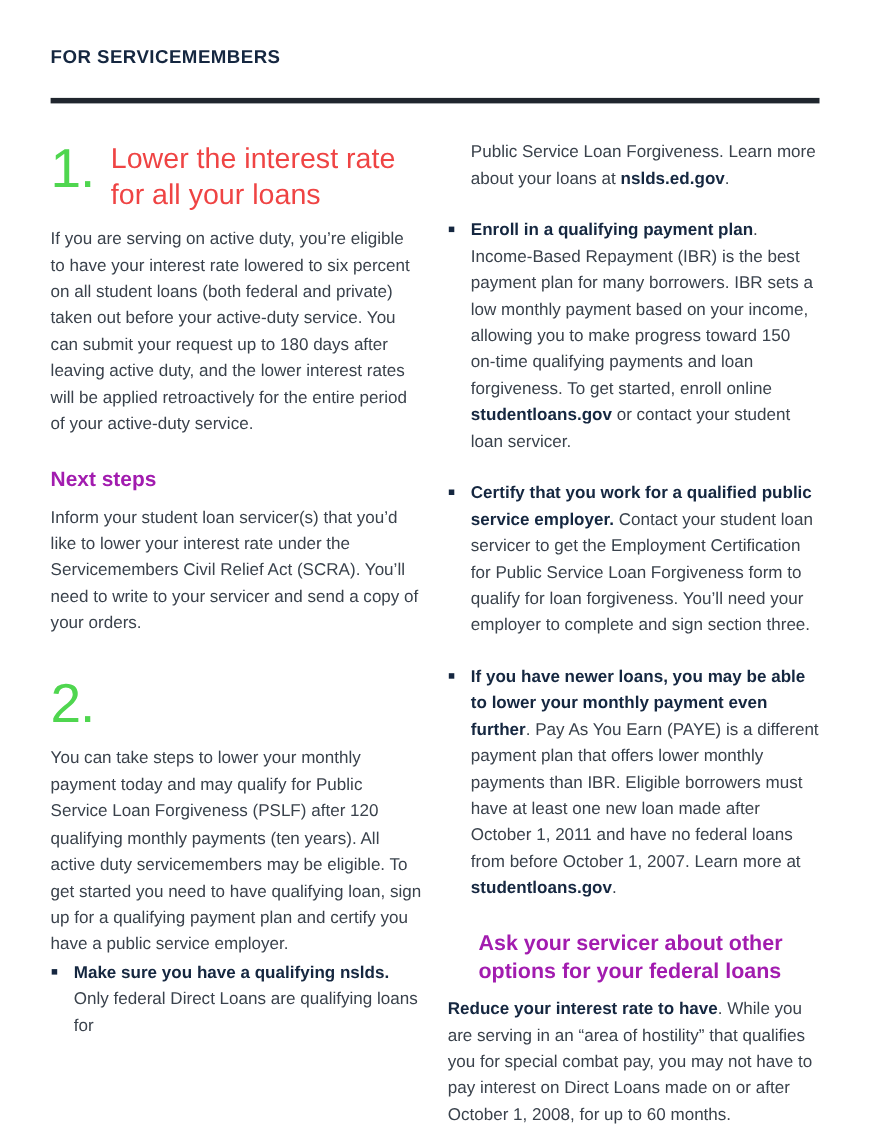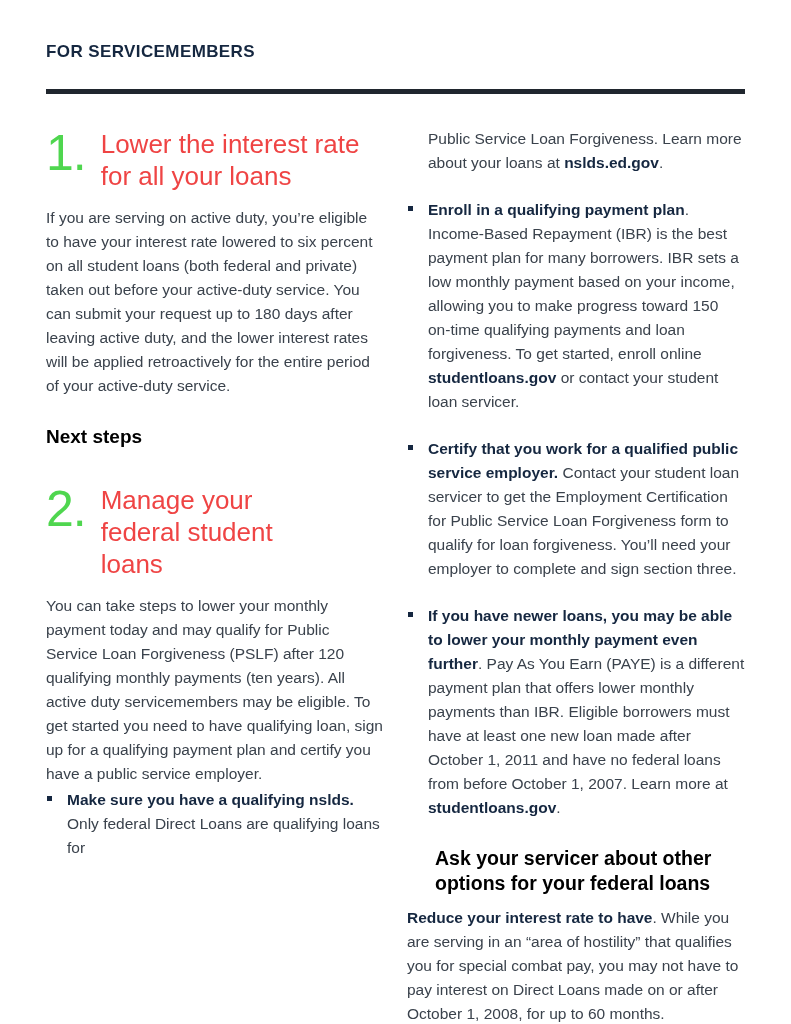--- a/index.html
+++ b/index.html
@@ -35,21 +35,21 @@
     font-size:26px; line-height:1.23; font-weight:400; color:#ef4444;
     padding-top:2px;
   }
   .w1 { max-width:290px; }
   .w2 { max-width:230px; }
 
   .body { font-size:15.5px; line-height:1.55; color:#3a424c; }
   .body b, .bullets b, .learn-more b { color:#152740; font-weight:700; }
 
   .subhead {
-    font-size:19px; font-weight:700; color:#000000;
+    font-size:19px; font-weight:700; color:#a21caf;
     margin-top:27px; margin-bottom:10px; line-height:1.28;
   }
 
   .sec2 { margin-top:34px; }
 
   .bullets { list-style:none; margin-top:2px; }
   .bullets li {
     position:relative; padding-left:21px;
     font-size:15.5px; line-height:1.55; color:#3a424c;
     margin-bottom:23px;
@@ -76,24 +76,24 @@
 
     <section class="col">
 
       <div class="section-head">
         <span class="section-num">1.</span>
         <h2 class="section-heading w1">Lower the interest rate for all your loans</h2>
       </div>
       <p class="body">If you are serving on active duty, you’re eligible to have your interest rate lowered to six percent on all student loans (both federal and private) taken out before your active-duty service. You can submit your request up to 180 days after leaving active duty, and the lower interest rates will be applied retroactively for the entire period of your active-duty service.</p>
 
       <h3 class="subhead">Next steps</h3>
+      <p class="body">Inform your student loan servicer(s) that you’d like to lower your interest rate under the Servicemembers Civil Relief Act (SCRA). You’ll need to write to your servicer and send a copy of your orders.</p>
 
       <div class="section-head sec2">
         <span class="section-num">2.</span>
-        <h2 class="section-heading w2">Manage your federal student loans</h2>
       </div>
       <p class="body">You can take steps to lower your monthly payment today and may qualify for Public Service Loan Forgiveness (PSLF) after 120 qualifying monthly payments (ten years). All active duty servicemembers may be eligible. To get started you need to have qualifying loan, sign up for a qualifying payment plan and certify you have a public service employer.</p>
 
       <ul class="bullets">
         <li><b>Make sure you have a qualifying nslds.</b><span> Only federal Direct Loans are qualifying loans for</span></li>
       </ul>
 
     </section>
 
     <section class="col">

